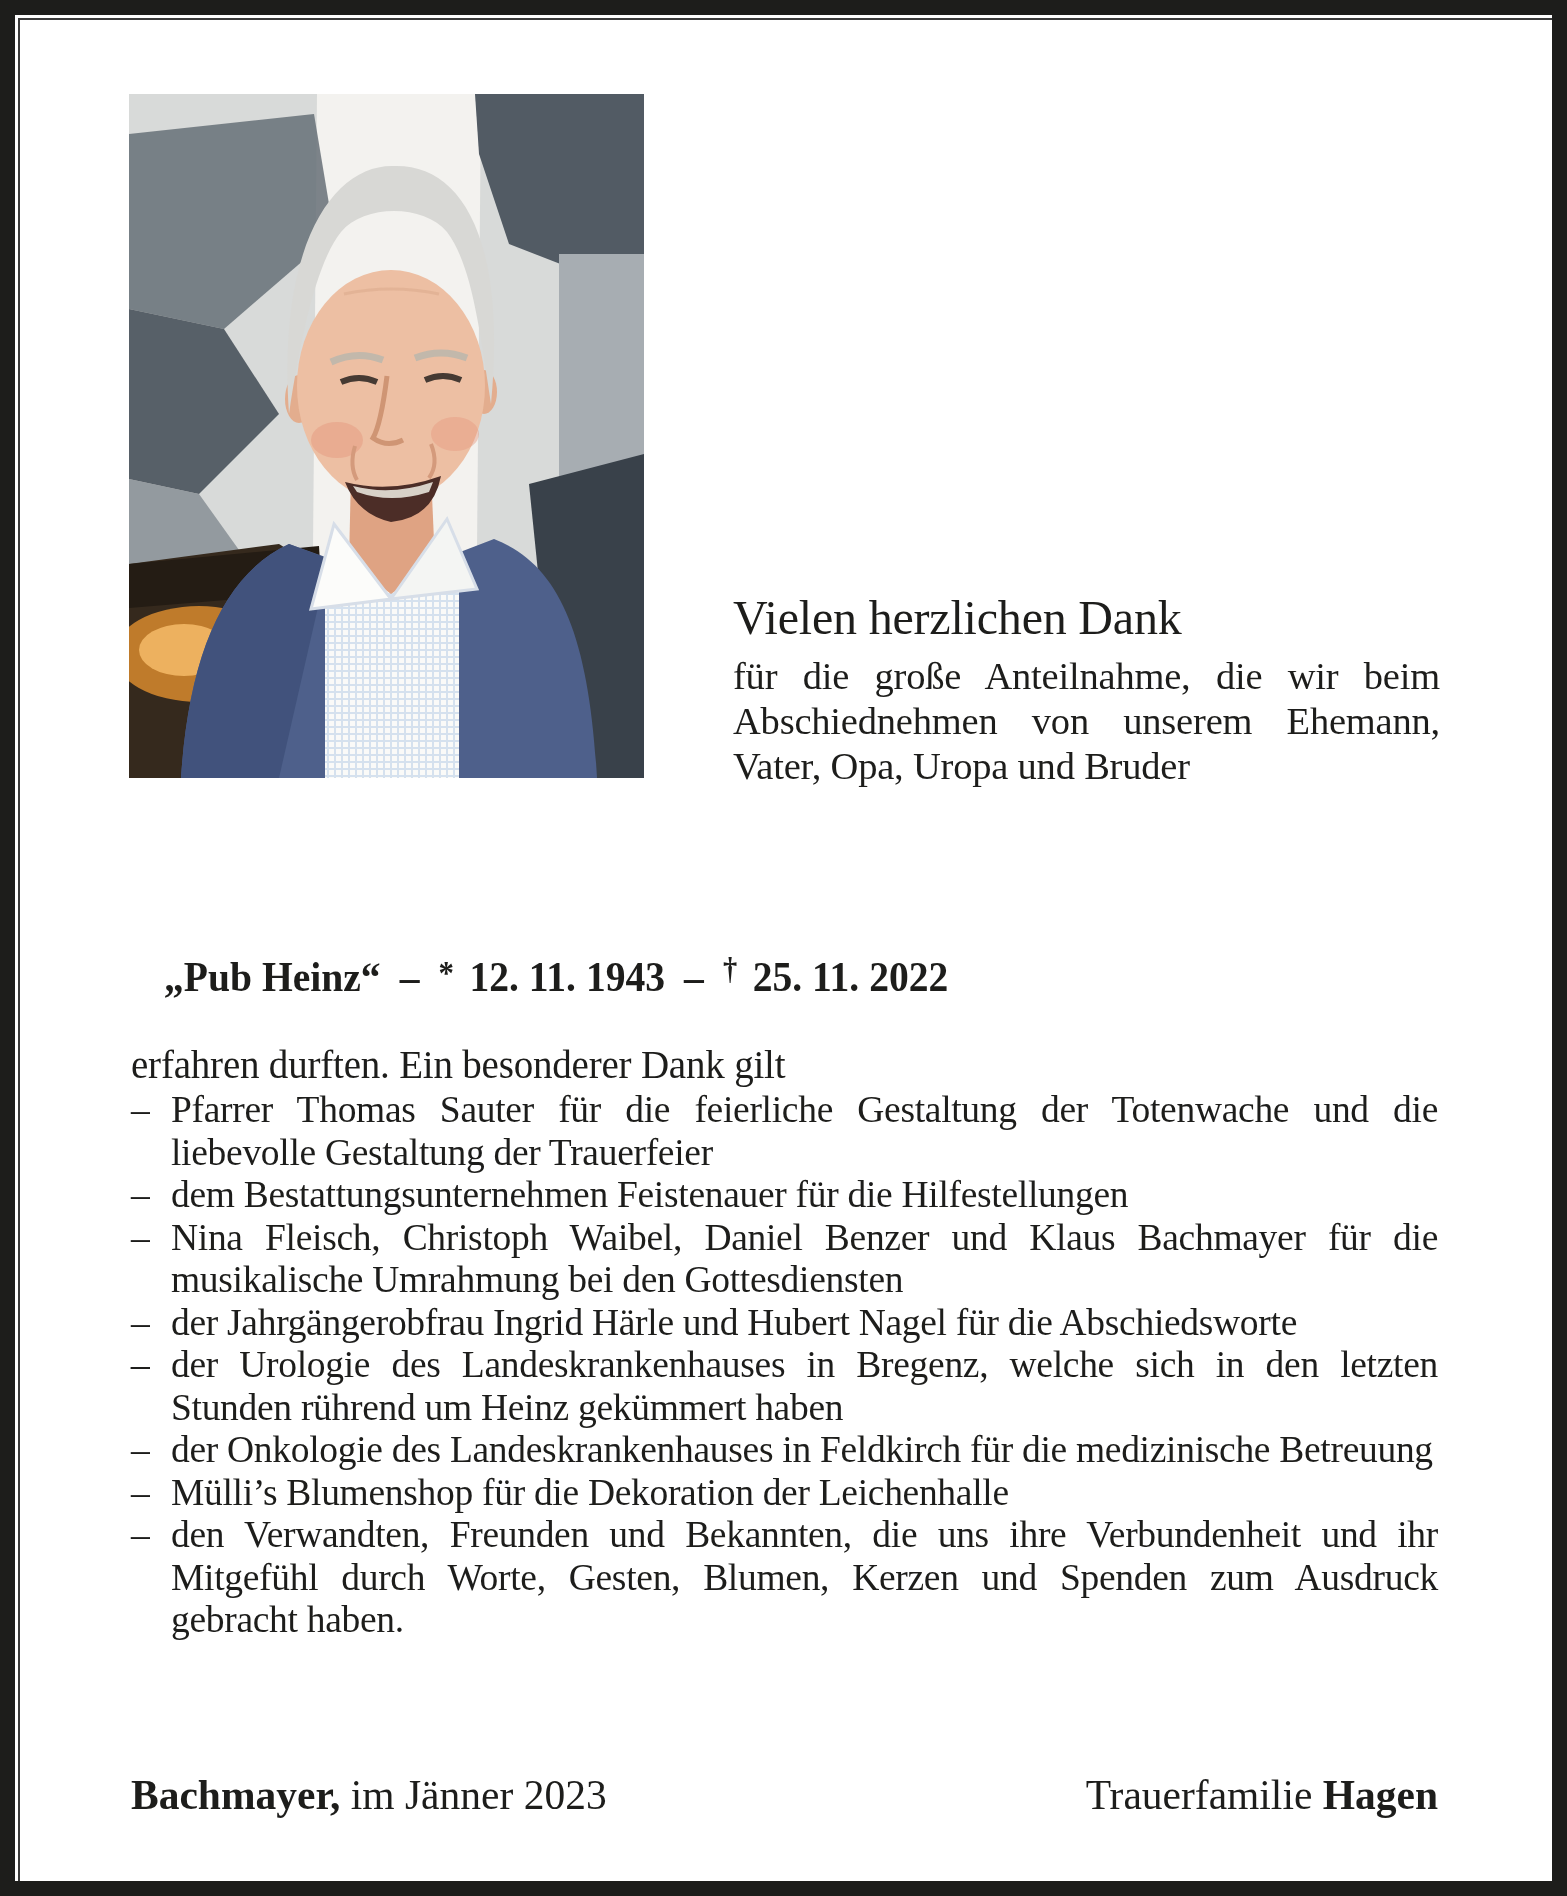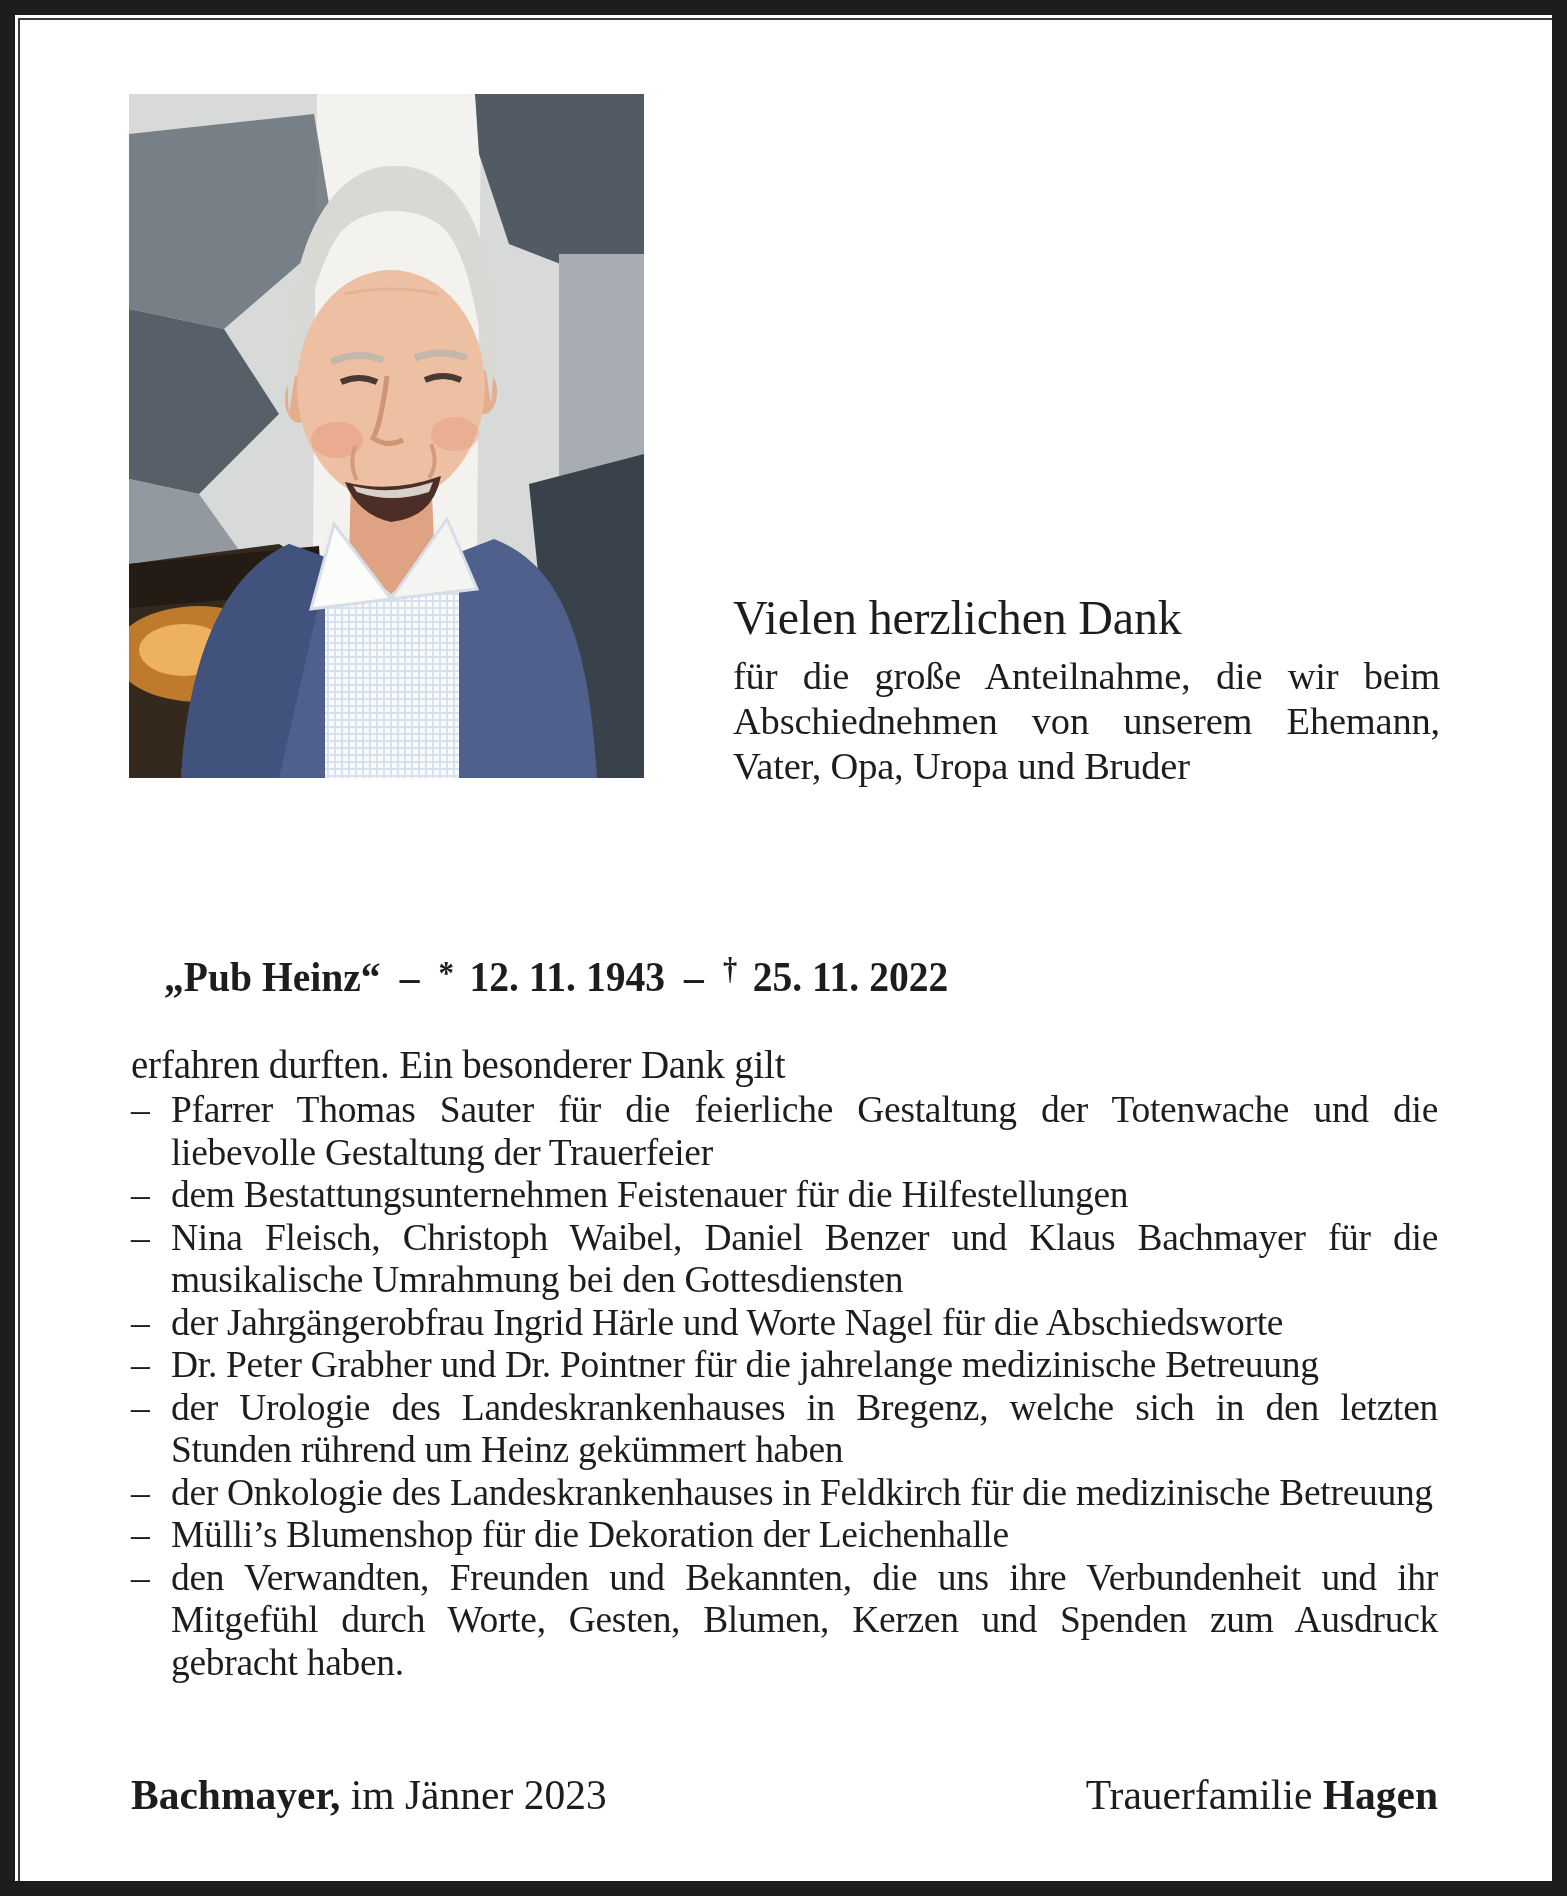--- a/index.html
+++ b/index.html
@@ -141,22 +141,22 @@
         <span>25. 11. 2022</span>
       </span>
     </div>
 
     <p class="continuation">erfahren durften. Ein besonderer Dank gilt</p>
 
     <ul class="thanks-list">
       <li><span class="dash">–</span><span>Pfarrer Thomas Sauter für die feierliche Gestaltung der Totenwache und die liebevolle Gestaltung der Trauerfeier</span></li>
       <li><span class="dash">–</span><span>dem Bestattungsunternehmen Feistenauer für die Hilfestellungen</span></li>
       <li><span class="dash">–</span><span>Nina Fleisch, Christoph Waibel, Daniel Benzer und Klaus Bachmayer für die musikalische Umrahmung bei den Gottesdiensten</span></li>
-      <li><span class="dash">–</span><span>der Jahrgängerobfrau Ingrid Härle und Worte Nagel für die Abschiedsworte</span></li>
-      <li><span class="dash">–</span><span>Dr. Peter Grabher und Dr. Pointner für die jahrelange medizinische Betreuung</span></li>
+      <li><span class="dash">–</span><span>der Jahrgängerobfrau Ingrid Härle und Hubert Nagel für die Abschiedsworte</span></li>
+      <li><span class="dash">–</span></li>
       <li><span class="dash">–</span><span>der Urologie des Landeskrankenhauses in Bregenz, welche sich in den letzten Stunden rührend um Heinz gekümmert haben</span></li>
       <li><span class="dash">–</span><span>der Onkologie des Landeskrankenhauses in Feldkirch für die medizinische Betreuung</span></li>
       <li><span class="dash">–</span><span>Mülli’s Blumenshop für die Dekoration der Leichenhalle</span></li>
       <li><span class="dash">–</span><span>den Verwandten, Freunden und Bekannten, die uns ihre Verbundenheit und ihr Mitgefühl durch Worte, Gesten, Blumen, Kerzen und Spenden zum Ausdruck gebracht haben.</span></li>
     </ul>
 
     <div class="footer">
       <div><span class="b">Bachmayer,</span><span> im Jänner 2023</span></div>
       <div><span>Trauerfamilie </span><span class="b">Hagen</span></div>
     </div>

